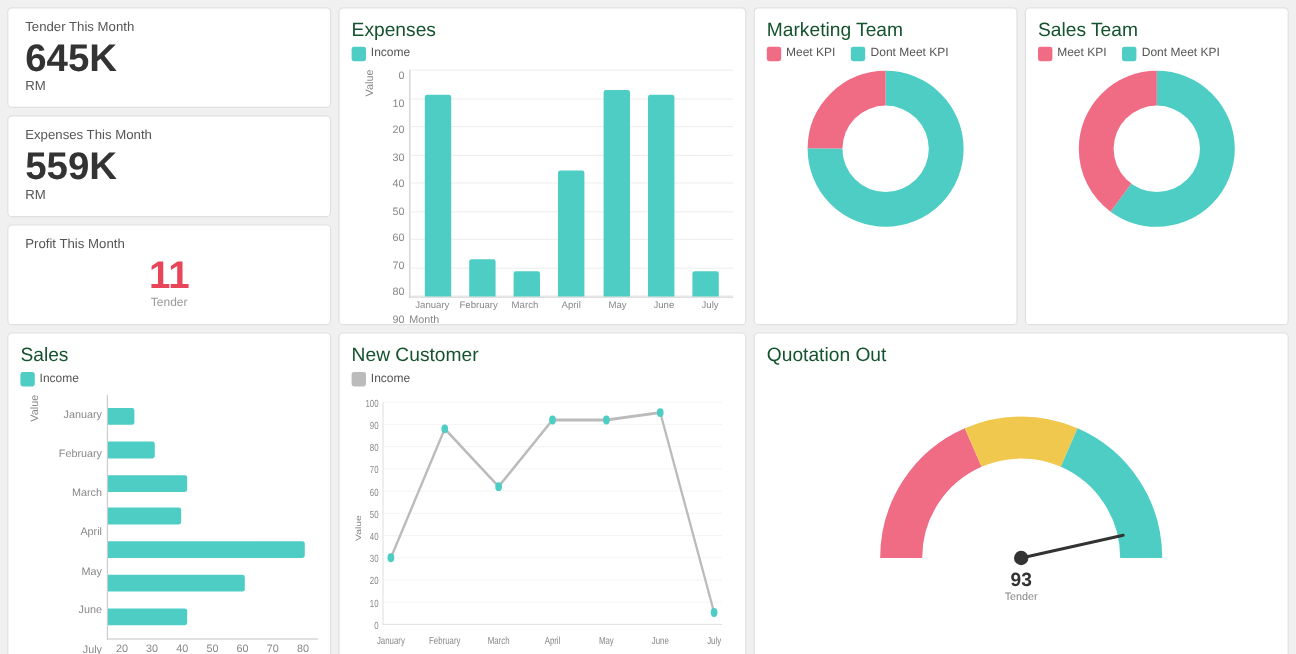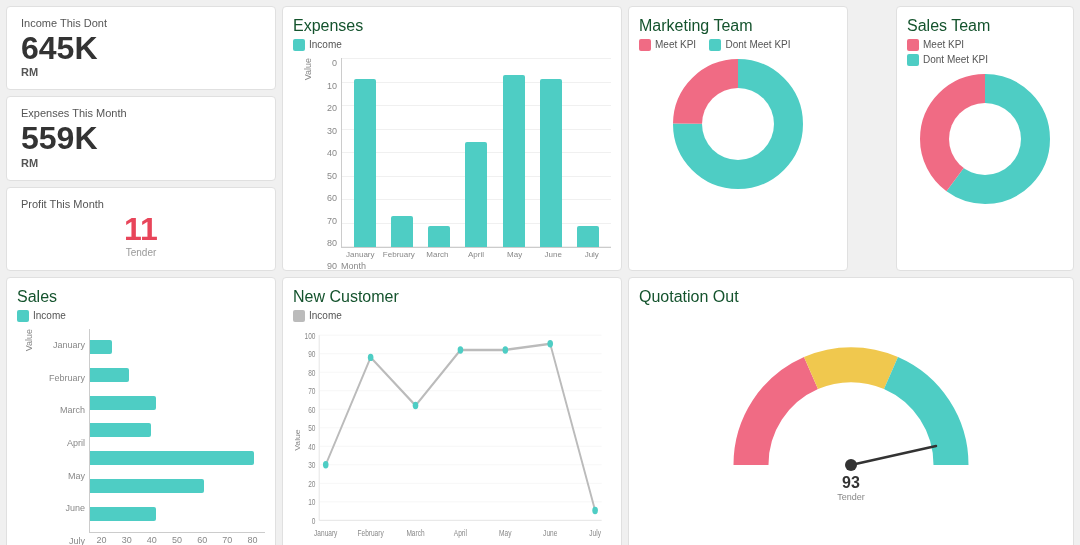--- a/index.html
+++ b/index.html
@@ -40,21 +40,20 @@
     }
     .stat-value {
       font-size: 32px;
       font-weight: bold;
       color: #333;
       line-height: 1.1;
     }
     .stat-unit {
       font-size: 11px;
       color: #555;
-      font-weight: bold;
     }
     .stat-value.red { color: #e8455a; }
     .stat-sub {
       font-size: 10px;
       color: #999;
       text-align: center;
     }
     
     .chart-title {
       font-size: 16px;
@@ -220,21 +219,20 @@
       grid-column: 2;
       grid-row: 1;
     }
     .marketing-card {
       grid-column: 3;
       grid-row: 1;
     }
     .sales-team-card {
       grid-column: 4;
       grid-row: 1;
-      margin-left: 42px;
     }
     .sales-card {
       grid-column: 1;
       grid-row: 2;
     }
     .new-customer-card {
       grid-column: 2;
       grid-row: 2;
     }
     .quotation-card {
@@ -249,21 +247,21 @@
       gap: 6px;
     }
   </style>
 </head>
 <body>
 
 <div class="dashboard">
 
   <div class="stat-cards-wrapper">
     <div class="stat-card">
-      <div class="stat-label">Income This Dont</div>
+      <div class="stat-label">Tender This Month</div>
       <div class="stat-value">645K</div>
       <div class="stat-unit">RM</div>
     </div>
     <div class="stat-card">
       <div class="stat-label">Expenses This Month</div>
       <div class="stat-value">559K</div>
       <div class="stat-unit">RM</div>
     </div>
     <div class="stat-card">
       <div class="stat-label">Profit This Month</div>

